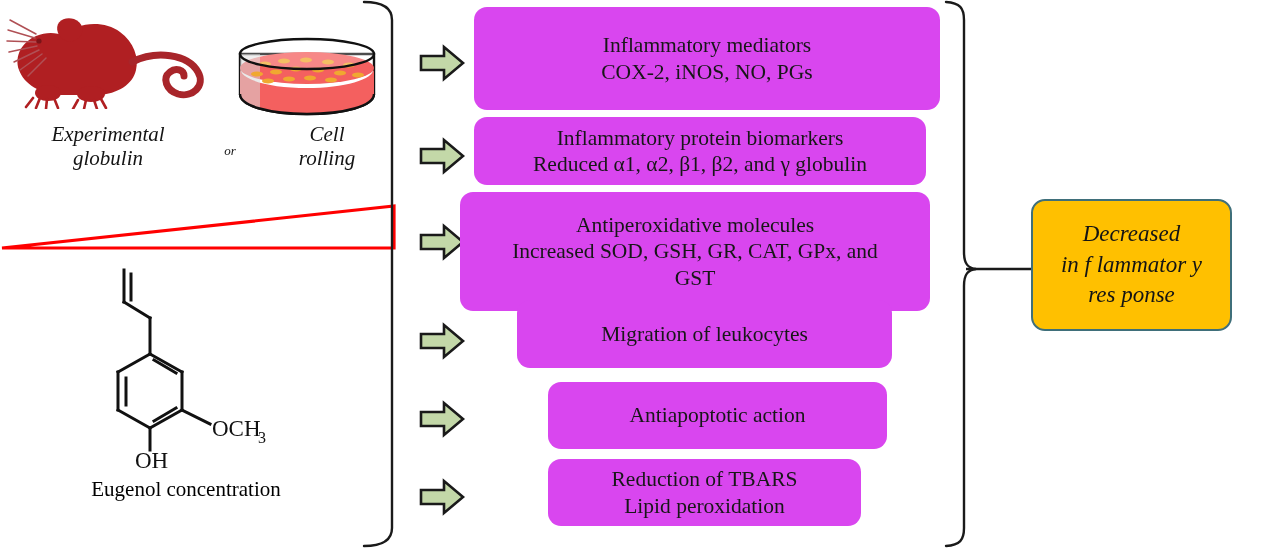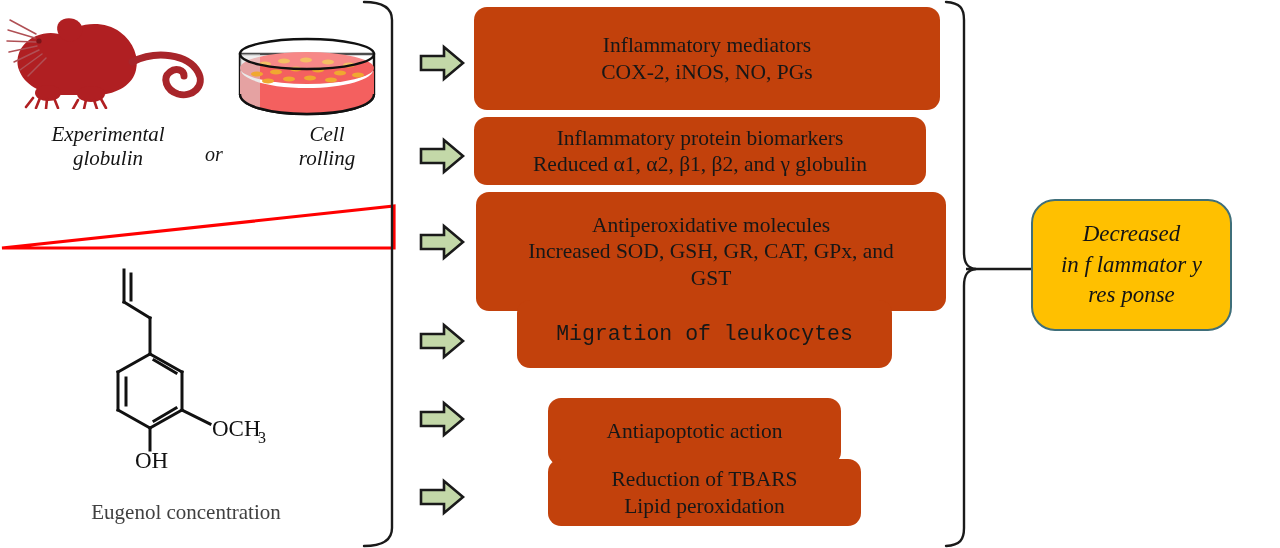--- a/index.html
+++ b/index.html
@@ -40,22 +40,22 @@
     font-style: italic;
     font-size: 21px;
     line-height: 1.16;
     text-align: center;
     color: #141414;
   }
   #caption-animals {
     left: 8px; top: 122px; width: 200px; text-align: center;
   }
   #caption-or {
-    left: 192px; top: 143px; width: 44px;
-    font-size: 20px;
+    left: 208px; top: 143px; width: 44px;
+    font-size: 13px;
   }
   #caption-cell {
     left: 280px; top: 122px; width: 94px;
   }
 
   .tri-wrap {
     position: absolute;
     left: 0px; top: 198px;
     width: 400px; height: 58px;
   }
@@ -66,22 +66,21 @@
     width: 230px; height: 210px;
   }
 
   #caption-eugenol {
     position: absolute;
     left: 36px; top: 477px;
     width: 300px;
     text-align: center;
     font-size: 21px;
     font-style: normal;
-    color: #404040;
-    margin-top: 23px;
+    color: #000000;
   }
 
   
   .brace {
     position: absolute;
     top: 0;
     height: 548px;
   }
   #brace-left { left: 362px; width: 34px; }
   #brace-right { left: 944px; width: 34px; }
@@ -90,21 +89,21 @@
   .arrow {
     position: absolute;
     left: 418px;
     width: 48px;
     height: 40px;
   }
 
   
   .effect-box {
     position: absolute;
-    background: #c2410c;
+    background: #d946ef;
     border-radius: 13px;
     display: flex;
     align-items: center;
     justify-content: center;
     text-align: center;
     font-size: 21.5px;
     line-height: 1.22;
     color: #171717;
     padding: 4px 17px;
     box-sizing: border-box;
@@ -118,21 +117,21 @@
     width: 70px; height: 38px;
   }
 
   
   #result-box {
     position: absolute;
     left: 1031px; top: 199px;
     width: 201px; height: 132px;
     background: #ffc000;
     border: 2px solid #3f6f7a;
-    border-radius: 24px;
+    border-radius: 14px;
     display: flex;
     align-items: center;
     justify-content: center;
     text-align: center;
     font-style: italic;
     font-size: 23px;
     line-height: 1.33;
     color: #141414;
     box-sizing: border-box;
   }
@@ -292,35 +291,35 @@
     </div>
   </div>
 
   <div class="effect-box" style="left:474px; top:117px; width:452px; height:68px;">
     <div class="inner">
       <div>Inflammatory protein biomarkers</div>
       <div>Reduced α1, α2, β1, β2, and γ globulin</div>
     </div>
   </div>
 
-  <div class="effect-box" style="left:476px; top:192px; width:470px; height:119px;">
+  <div class="effect-box" style="left:460px; top:192px; width:470px; height:119px;">
     <div class="inner">
       <div>Antiperoxidative molecules</div>
       <div>Increased SOD, GSH, GR, CAT, GPx, and</div>
       <div>GST</div>
     </div>
   </div>
 
-  <div class="effect-box" style="left:517px; top:300px; width:375px; height:68px;font-family:Liberation Mono, monospace;">
+  <div class="effect-box" style="left:517px; top:300px; width:375px; height:68px;">
     <div class="inner">
       <div>Migration of leukocytes</div>
     </div>
   </div>
 
-  <div class="effect-box" style="left:548px; top:382px; width:293px; height:67px;margin-top:16px;">
+  <div class="effect-box" style="left:548px; top:382px; width:339px; height:67px;">
     <div class="inner">
       <div>Antiapoptotic action</div>
     </div>
   </div>
 
   <div class="effect-box" style="left:548px; top:459px; width:313px; height:67px;">
     <div class="inner">
       <div>Reduction of TBARS</div>
       <div>Lipid peroxidation</div>
     </div>

